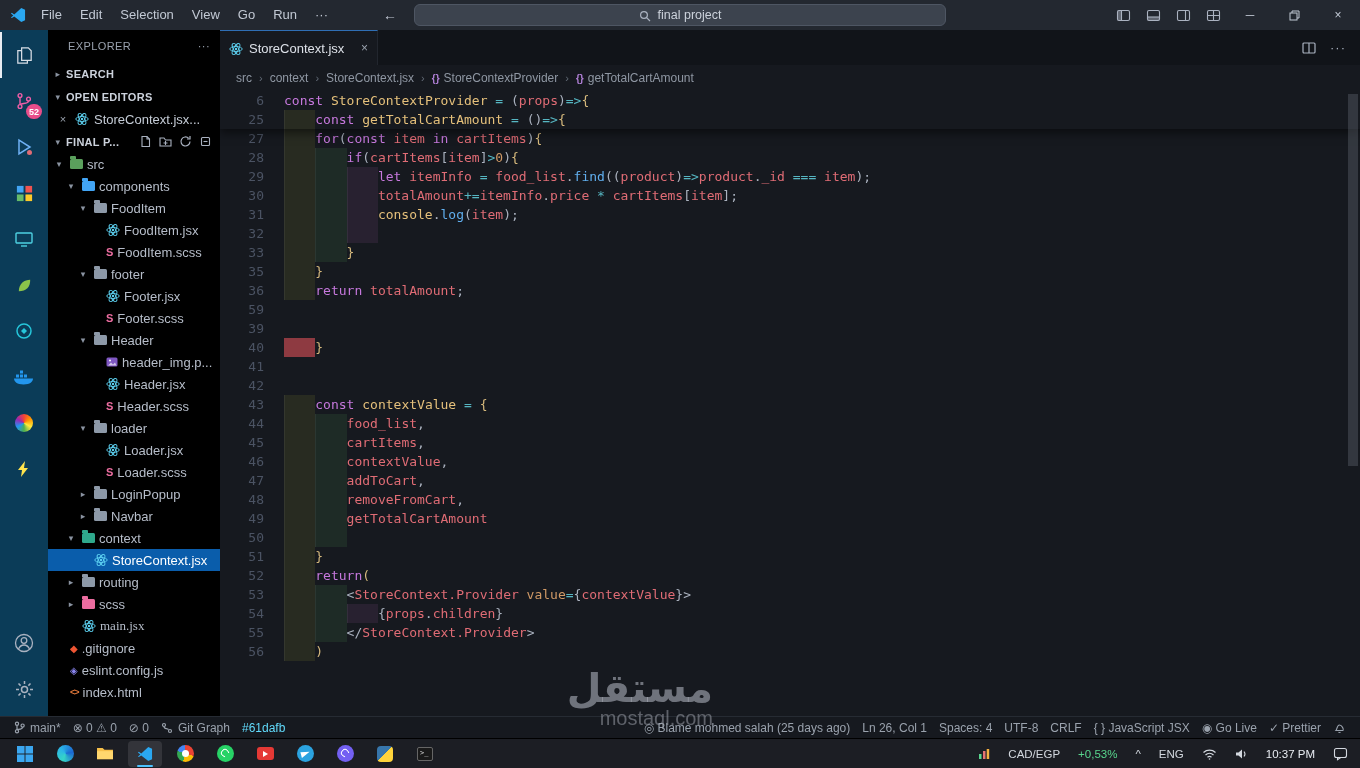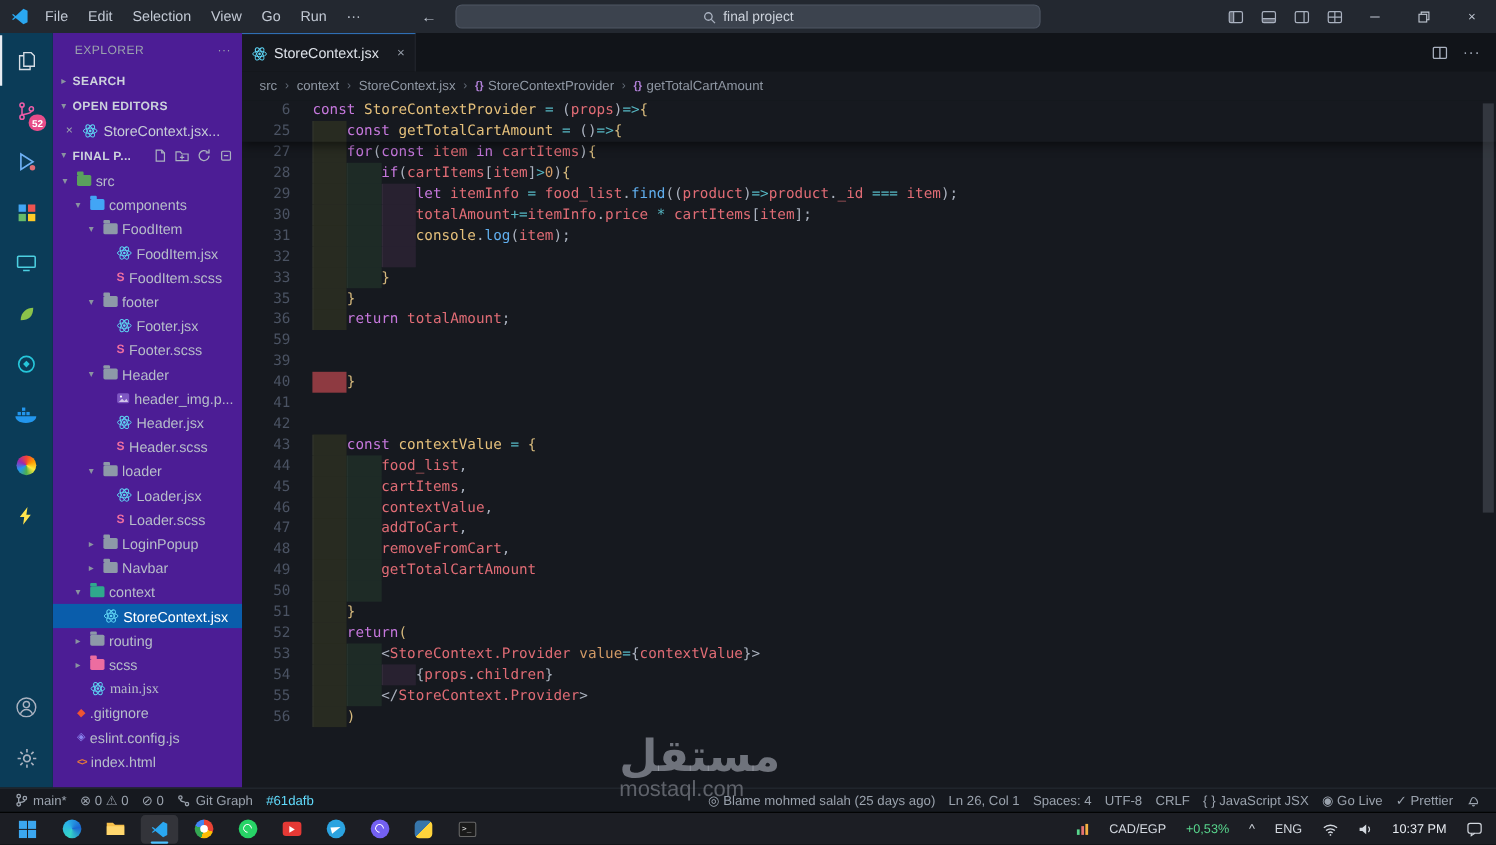--- a/index.html
+++ b/index.html
@@ -25,21 +25,21 @@
   
   .activitybar{position:absolute;left:0;top:30px;bottom:52px;width:48px;background:#0b3c58;display:flex;
                flex-direction:column;align-items:center;padding-top:2px;z-index:10}
   .ab-item{width:48px;height:46px;display:flex;align-items:center;justify-content:center;position:relative}
   .ab-item.active{box-shadow:inset 2px 0 0 #e8ecf2}
   .ab-badge{position:absolute;right:6px;bottom:5px;min-width:16px;height:15px;border-radius:8px;background:#e84d8a;
             color:#fff;font-size:9px;font-weight:700;display:flex;align-items:center;justify-content:center;padding:0 3px}
   .ab-bottom{margin-top:auto;margin-bottom:4px;display:flex;flex-direction:column;align-items:center}
 
   
-  .sidebar{position:absolute;left:48px;top:30px;bottom:52px;width:172px;background:#4c1d95;font-size:13px;z-index:5;overflow:hidden}
+  .sidebar{position:absolute;left:48px;top:30px;bottom:52px;width:172px;background:#000000;font-size:13px;z-index:5;overflow:hidden}
   .sb-title{height:32px;display:flex;align-items:center;padding:0 10px 0 20px;font-size:11px;letter-spacing:.4px;color:#9aa2ae}
   .sb-title .more{margin-left:auto}
   .sb-section{height:23px;display:flex;align-items:center;font-size:11px;font-weight:700;letter-spacing:.3px;
               color:#ccd2dc;padding-left:3px;gap:1px}
   .twisty{width:14px;text-align:center;color:#8a93a1;font-size:9px;flex:none}
   .oe-item{height:22px;display:flex;align-items:center;padding-left:8px;gap:5px;color:#c5ccd6;white-space:nowrap}
   .close-x{width:14px;text-align:center;color:#9aa2ae;font-size:11px;flex:none}
   .ws-actions{margin-left:auto;display:flex;gap:7px;padding-right:8px;align-items:center}
   .tree-row{height:22px;display:flex;align-items:center;gap:4px;cursor:pointer;white-space:nowrap}
   .tree-row.selected{background:#0a5dab;color:#fff}
@@ -82,21 +82,21 @@
            display:flex;align-items:center;padding:0 8px;z-index:40}
   .tk-apps{display:flex;align-items:center;gap:6px}
   .tk-item{width:34px;height:26px;display:flex;align-items:center;justify-content:center;border-radius:4px;position:relative}
   .tk-item.active{background:rgba(255,255,255,.10)}
   .tk-item.active::after{content:"";position:absolute;bottom:0;left:9px;right:9px;height:2px;background:#4cc2ff;border-radius:1px}
   .tray{margin-left:auto;display:flex;align-items:center;gap:18px;color:#d3d8df;font-size:11.5px;padding-right:4px}
   .tray .time{color:#e8ecf2}
   .gain{color:#58d68d}
 
   
-  .watermark{position:absolute;left:563px;top:666px;width:165px;text-align:left;z-index:45;pointer-events:none}
+  .watermark{position:absolute;left:548px;top:666px;width:165px;text-align:right;z-index:45;pointer-events:none}
   .wm-ar{font-family:"DejaVu Sans",sans-serif;font-size:40px;font-weight:700;line-height:1.1;color:rgba(185,190,200,.55)}
   .wm-en{font-size:20px;color:rgba(165,170,180,.5);margin-top:-3px}
 </style>
 </head>
 <body>
 
 <div class="app">
 
   <div class="titlebar">
     <span class="tb-logo icn">

